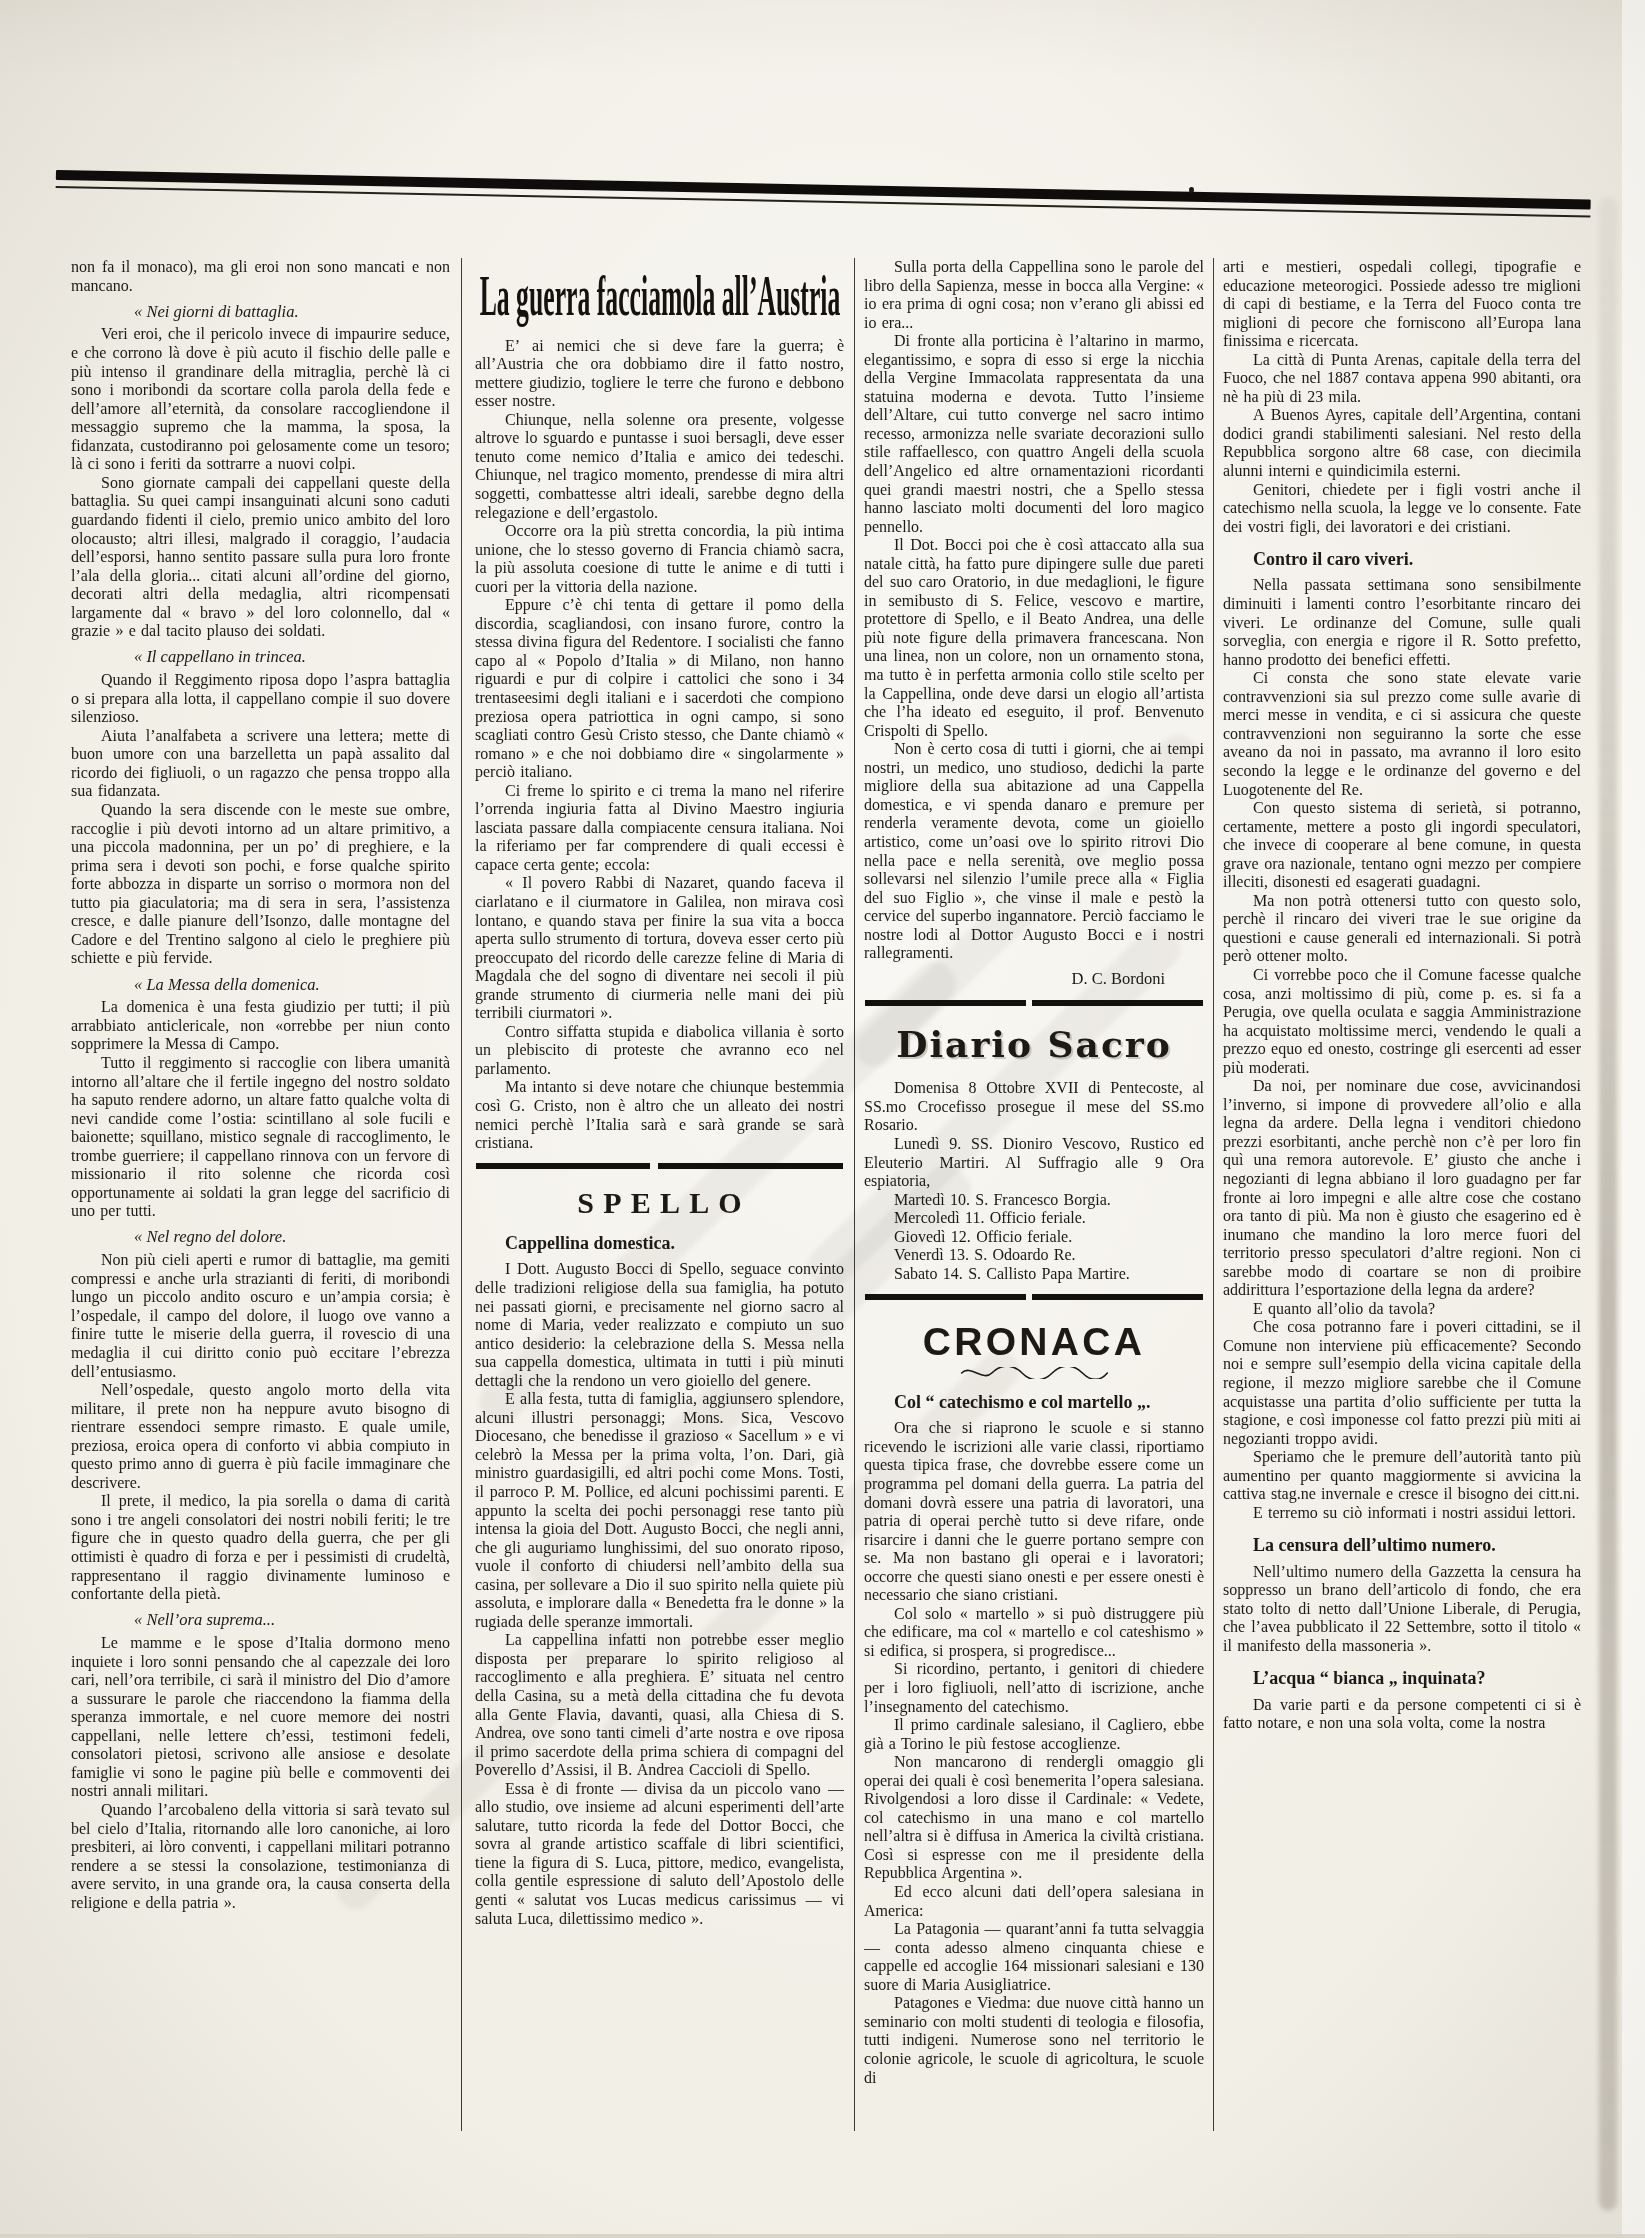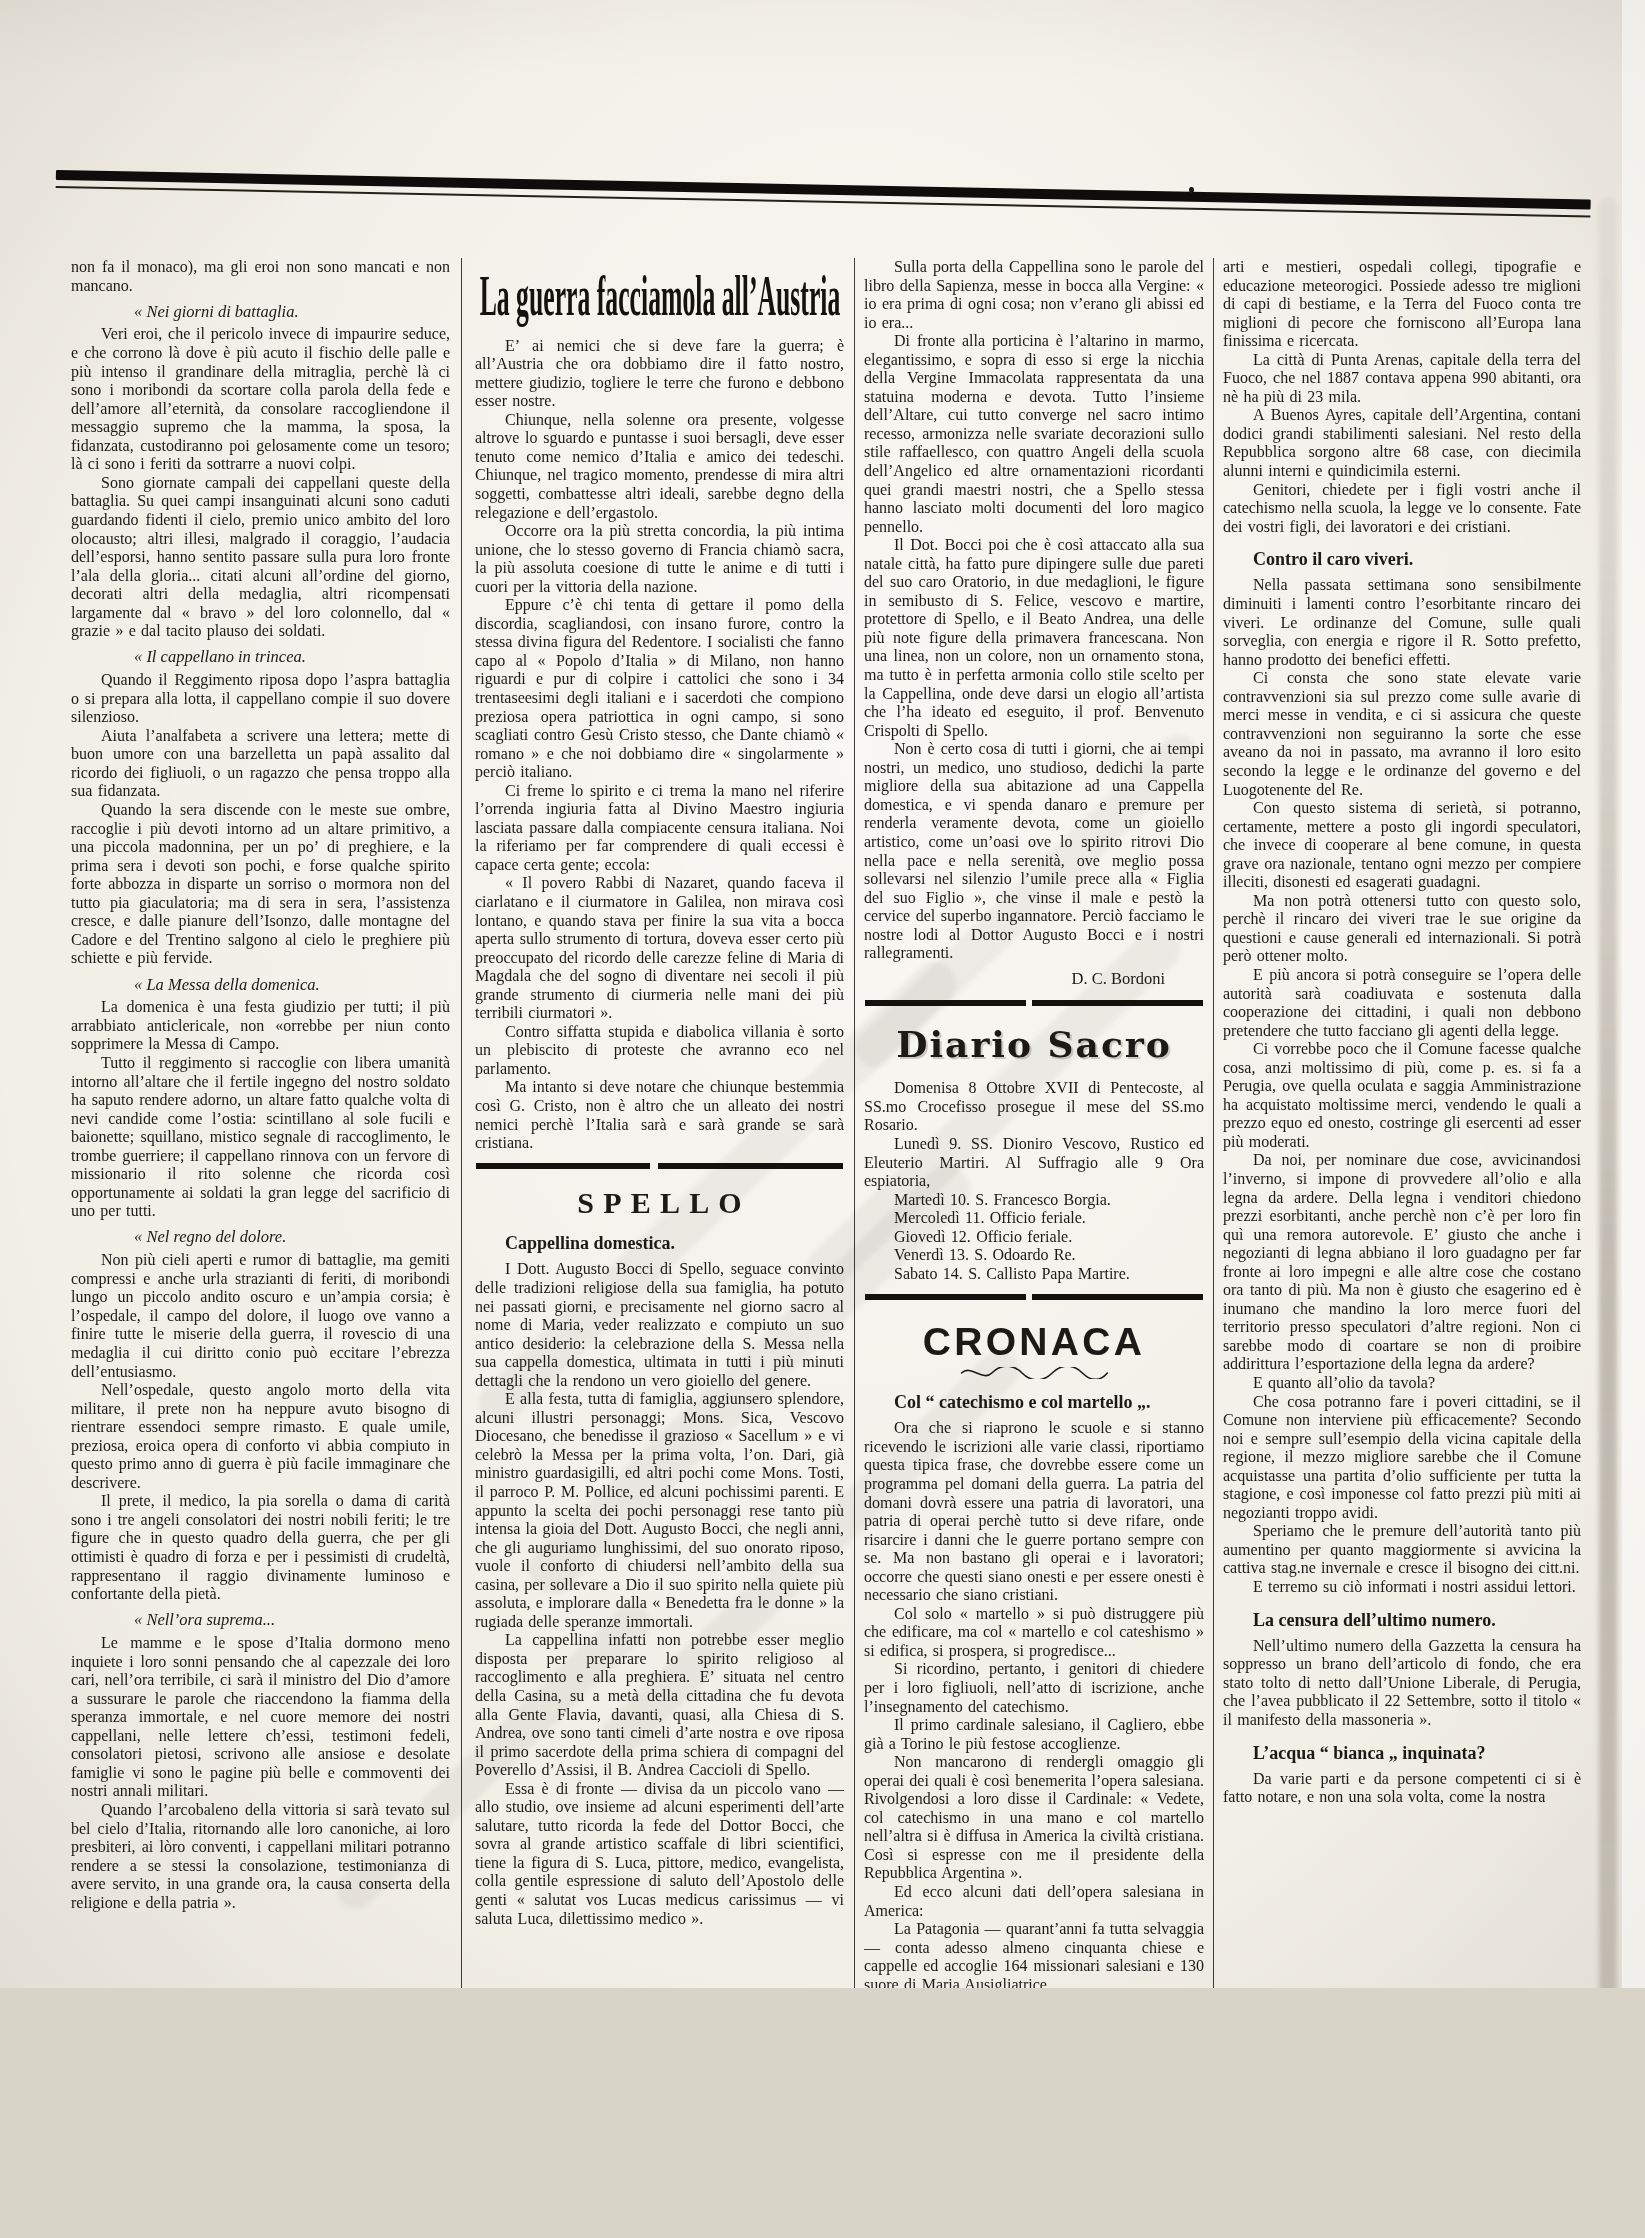--- a/index.html
+++ b/index.html
@@ -1,16 +1,16 @@
 <!DOCTYPE html>
 <html style="font-size:10.5px"><head>
 <meta charset="utf-8">
 <style>
   html,body{margin:0;padding:0;background:#d8d4c8;}
-  .page{position:relative;width:1646px;height:1988px;overflow:hidden;
+  .page{position:relative;width:1646px;height:2234px;overflow:hidden;
     background:#f2efe7;
     background-image:
       radial-gradient(ellipse at 52% 38%, rgba(255,255,255,0.55), rgba(255,255,255,0) 60%),
       radial-gradient(ellipse at 50% 50%, rgba(0,0,0,0) 70%, rgba(90,80,60,0.10) 100%),
       linear-gradient(to bottom, rgba(120,110,90,0.05), rgba(0,0,0,0) 79px);
     font-family:"Liberation Serif", serif;color:#1c1916;}
 
   
   .toprule{position:absolute;left:56px;top:170px;width:1535px;transform:rotate(1.1deg);transform-origin:0 0;}
   .tr-thick{height:10px;background:#0e0d0b;border-radius:1.3px;}
@@ -164,21 +164,20 @@
   <section class="col col4">
     <p class="p cont">arti e mestieri, ospedali collegi, tipografie e educazione meteorogici. Possiede adesso tre miglioni di capi di bestiame, e la Terra del Fuoco conta tre miglioni di pecore che forniscono all’Europa lana finissima e ricercata.</p>
     <p class="p">La città di Punta Arenas, capitale della terra del Fuoco, che nel 1887 contava appena 990 abitanti, ora nè ha più di 23 mila.</p>
     <p class="p">A Buenos Ayres, capitale dell’Argentina, contani dodici grandi stabilimenti salesiani. Nel resto della Repubblica sorgono altre 68 case, con diecimila alunni interni e quindicimila esterni.</p>
     <p class="p">Genitori, chiedete per i figli vostri anche il catechismo nella scuola, la legge ve lo consente. Fate dei vostri figli, dei lavoratori e dei cristiani.</p>
     <h3 class="bhead">Contro il caro viveri.</h3>
     <p class="p">Nella passata settimana sono sensibilmente diminuiti i lamenti contro l’esorbitante rincaro dei viveri. Le ordinanze del Comune, sulle quali sorveglia, con energia e rigore il R. Sotto prefetto, hanno prodotto dei benefici effetti.</p>
     <p class="p">Ci consta che sono state elevate varie contravvenzioni sia sul prezzo come sulle avarìe di merci messe in vendita, e ci si assicura che queste contravvenzioni non seguiranno la sorte che esse aveano da noi in passato, ma avranno il loro esito secondo la legge e le ordinanze del governo e del Luogotenente del Re.</p>
     <p class="p">Con questo sistema di serietà, si potranno, certamente, mettere a posto gli ingordi speculatori, che invece di cooperare al bene comune, in questa grave ora nazionale, tentano ogni mezzo per compiere illeciti, disonesti ed esagerati guadagni.</p>
     <p class="p">Ma non potrà ottenersi tutto con questo solo, perchè il rincaro dei viveri trae le sue origine da questioni e cause generali ed internazionali. Si potrà però ottener molto.</p>
-    <p class="p">E più ancora si potrà conseguire se l’opera delle autorità sarà coadiuvata e sostenuta dalla cooperazione dei cittadini, i quali non debbono pretendere che tutto facciano gli agenti della legge.</p>
     <p class="p">Ci vorrebbe poco che il Comune facesse qualche cosa, anzi moltissimo di più, come p. es. si fa a Perugia, ove quella oculata e saggia Amministrazione ha acquistato moltissime merci, vendendo le quali a prezzo equo ed onesto, costringe gli esercenti ad esser più moderati.</p>
     <p class="p">Da noi, per nominare due cose, avvicinandosi l’inverno, si impone di provvedere all’olio e alla legna da ardere. Della legna i venditori chiedono prezzi esorbitanti, anche perchè non c’è per loro fin quì una remora autorevole. E’ giusto che anche i negozianti di legna abbiano il loro guadagno per far fronte ai loro impegni e alle altre cose che costano ora tanto di più. Ma non è giusto che esagerino ed è inumano che mandino la loro merce fuori del territorio presso speculatori d’altre regioni. Non ci sarebbe modo di coartare se non di proibire addirittura l’esportazione della legna da ardere?</p>
     <p class="p">E quanto all’olio da tavola?</p>
     <p class="p">Che cosa potranno fare i poveri cittadini, se il Comune non interviene più efficacemente? Secondo noi e sempre sull’esempio della vicina capitale della regione, il mezzo migliore sarebbe che il Comune acquistasse una partita d’olio sufficiente per tutta la stagione, e così imponesse col fatto prezzi più miti ai negozianti troppo avidi.</p>
     <p class="p">Speriamo che le premure dell’autorità tanto più aumentino per quanto maggiormente si avvicina la cattiva stag.ne invernale e cresce il bisogno dei citt.ni.</p>
     <p class="p">E terremo su ciò informati i nostri assidui lettori.</p>
     <h3 class="bhead">La censura dell’ultimo numero.</h3>
     <p class="p">Nell’ultimo numero della Gazzetta la censura ha soppresso un brano dell’articolo di fondo, che era stato tolto di netto dall’Unione Liberale, di Perugia, che l’avea pubblicato il 22 Settembre, sotto il titolo « il manifesto della massoneria ».</p>
     <h3 class="bhead">L’acqua “ bianca „ inquinata?</h3>
     <p class="p">Da varie parti e da persone competenti ci si è fatto notare, e non una sola volta, come la nostra</p>

